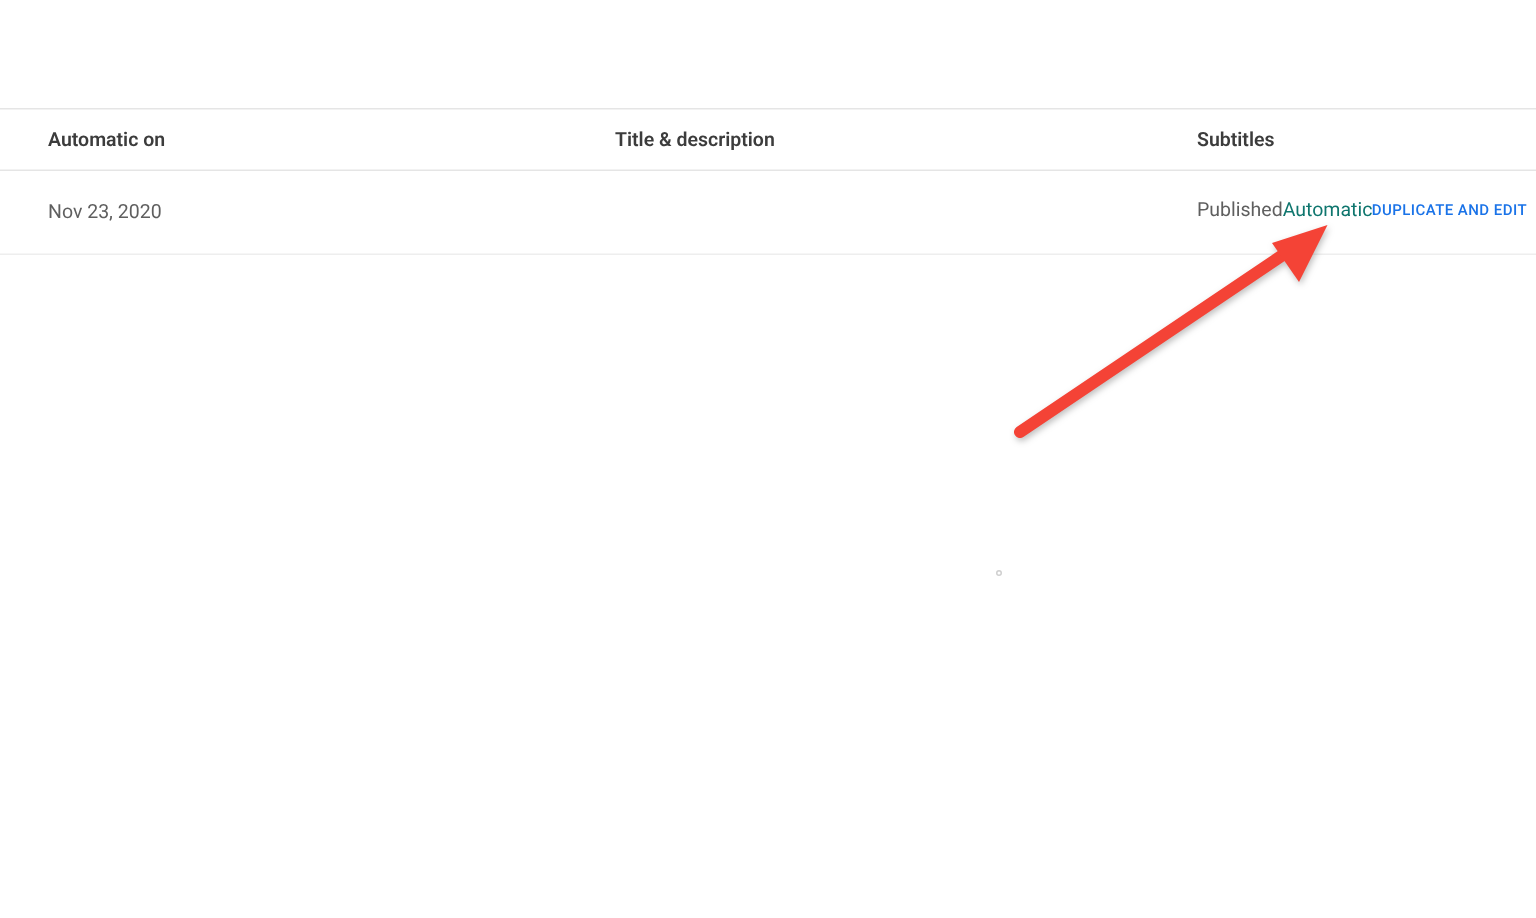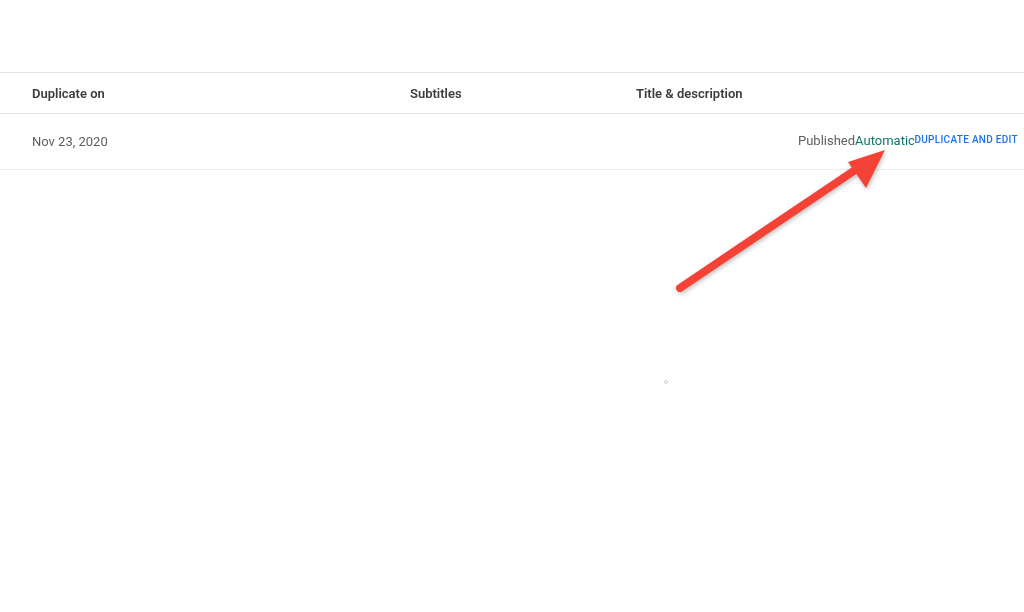--- a/index.html
+++ b/index.html
@@ -96,23 +96,23 @@
       height: 4px;
       border: 1px solid #cfcfcf;
       border-radius: 50%;
     }
   </style>
 </head>
 <body>
 
 <div class="table-wrapper">
   <div class="header-row">
-    <div class="header-cell col-modified">Duplicate on</div>
+    <div class="header-cell col-modified">Automatic on</div>
+    <div class="header-cell col-title">Title &amp; description</div>
     <div class="header-cell col-subtitles">Subtitles</div>
-    <div class="header-cell col-title">Title &amp; description</div>
   </div>
   <div class="data-row">
     <div class="data-cell col-modified">Nov 23, 2020</div>
     <div class="data-cell col-title"></div>
     <div class="data-cell col-subtitles">
       <div class="subtitles-block">
         <span class="subtitles-status">Published</span>
         <span class="subtitles-source">Automatic</span>
       </div>
     </div>

